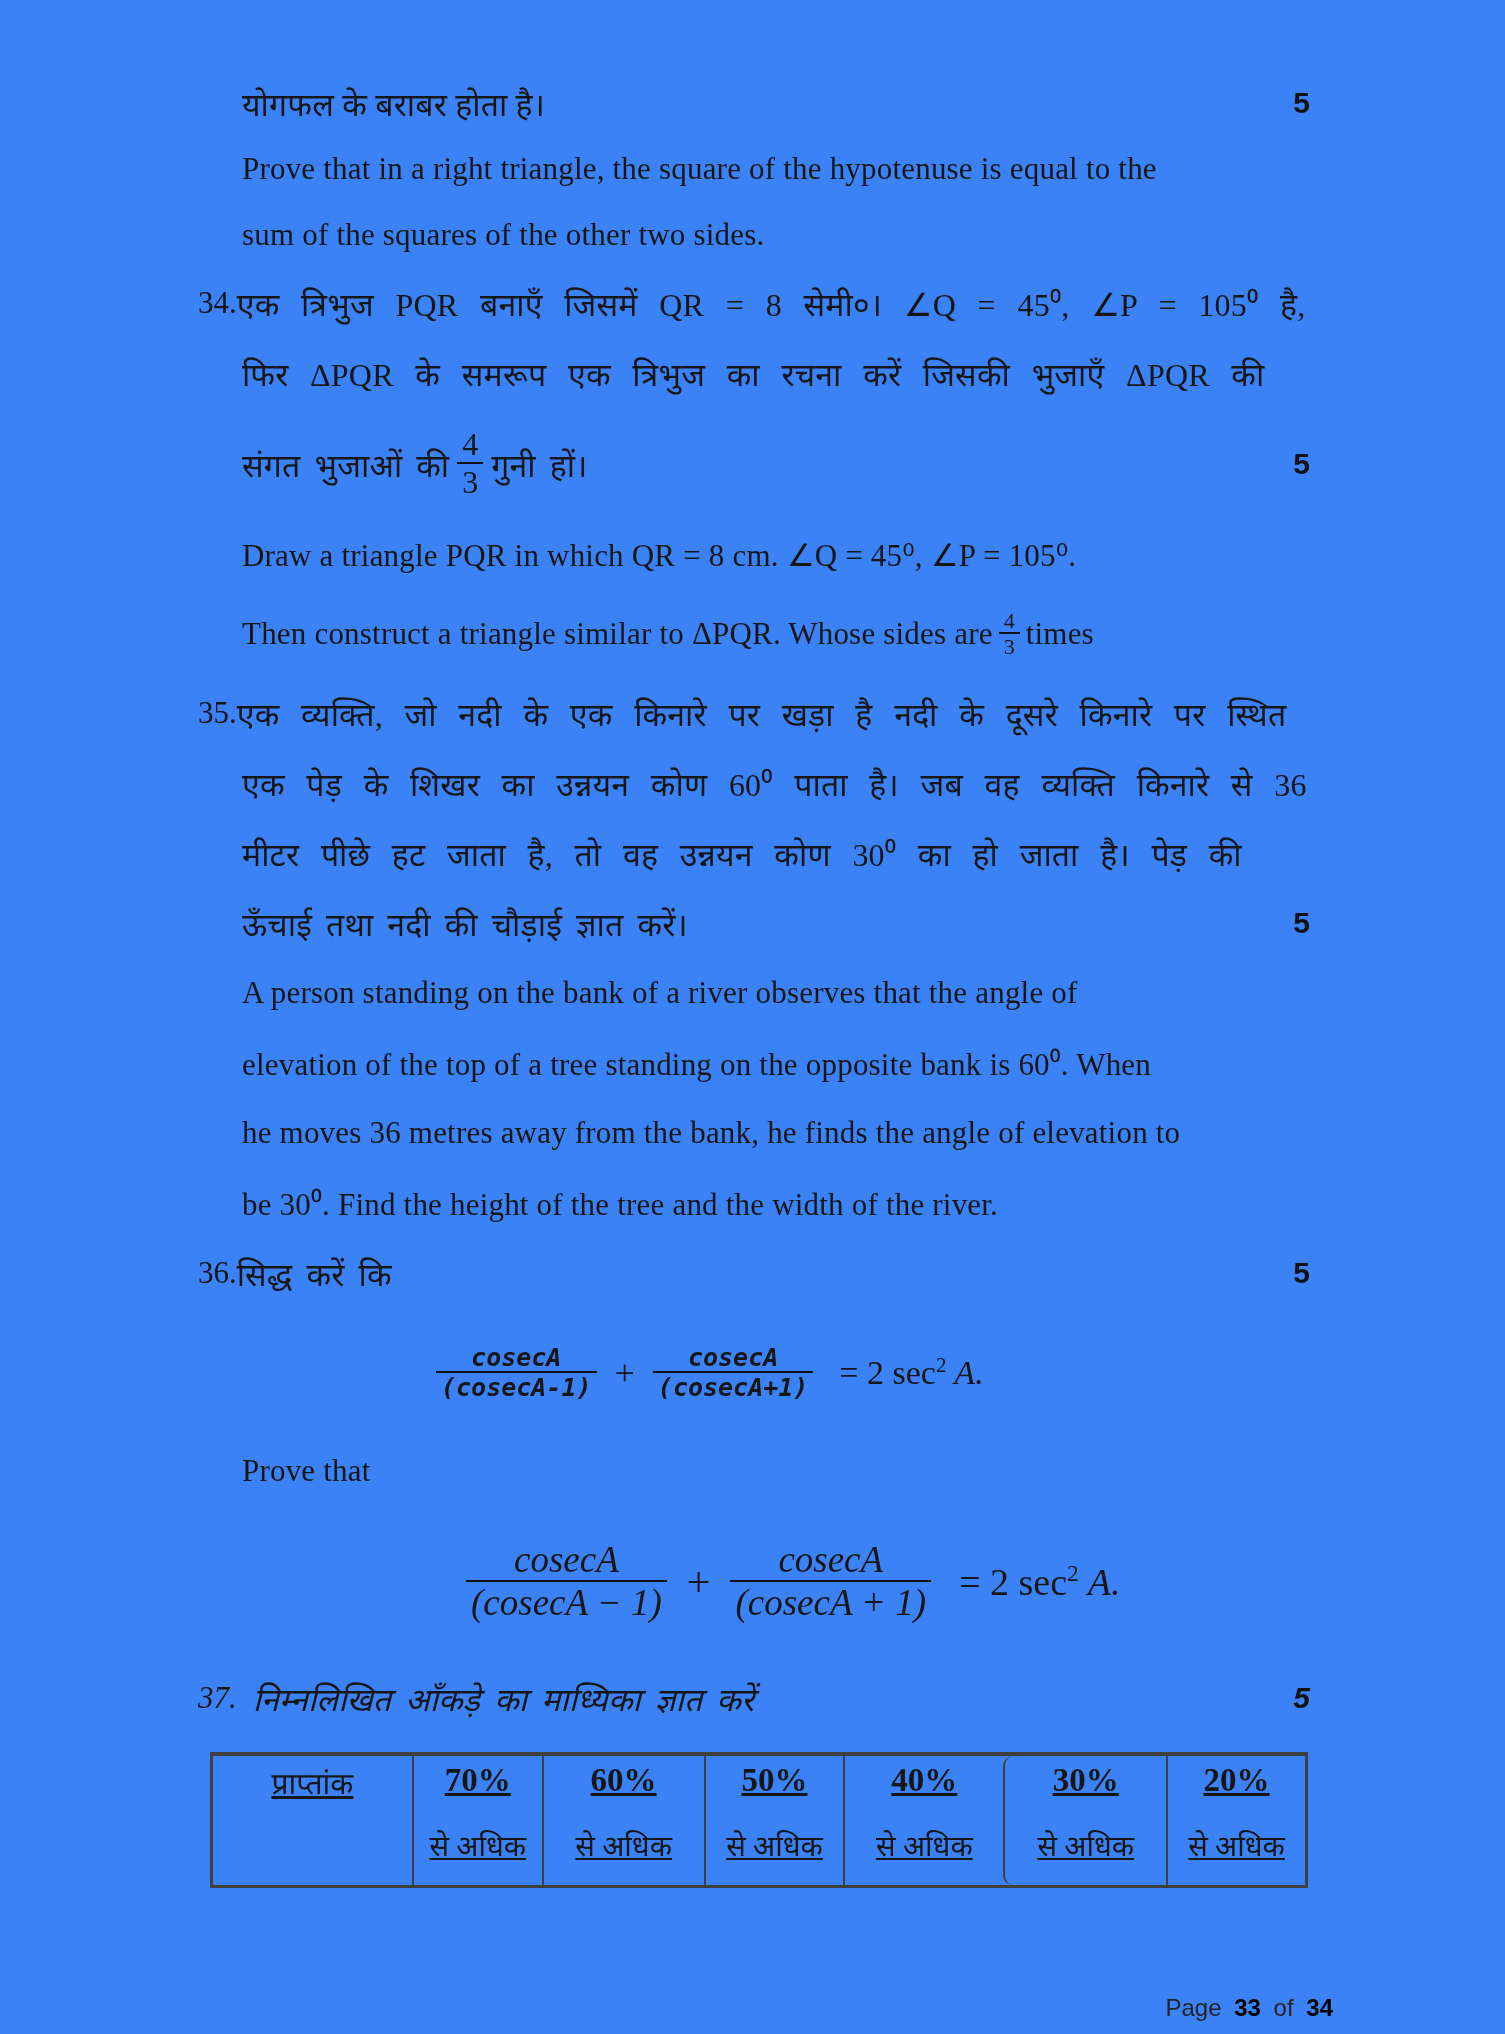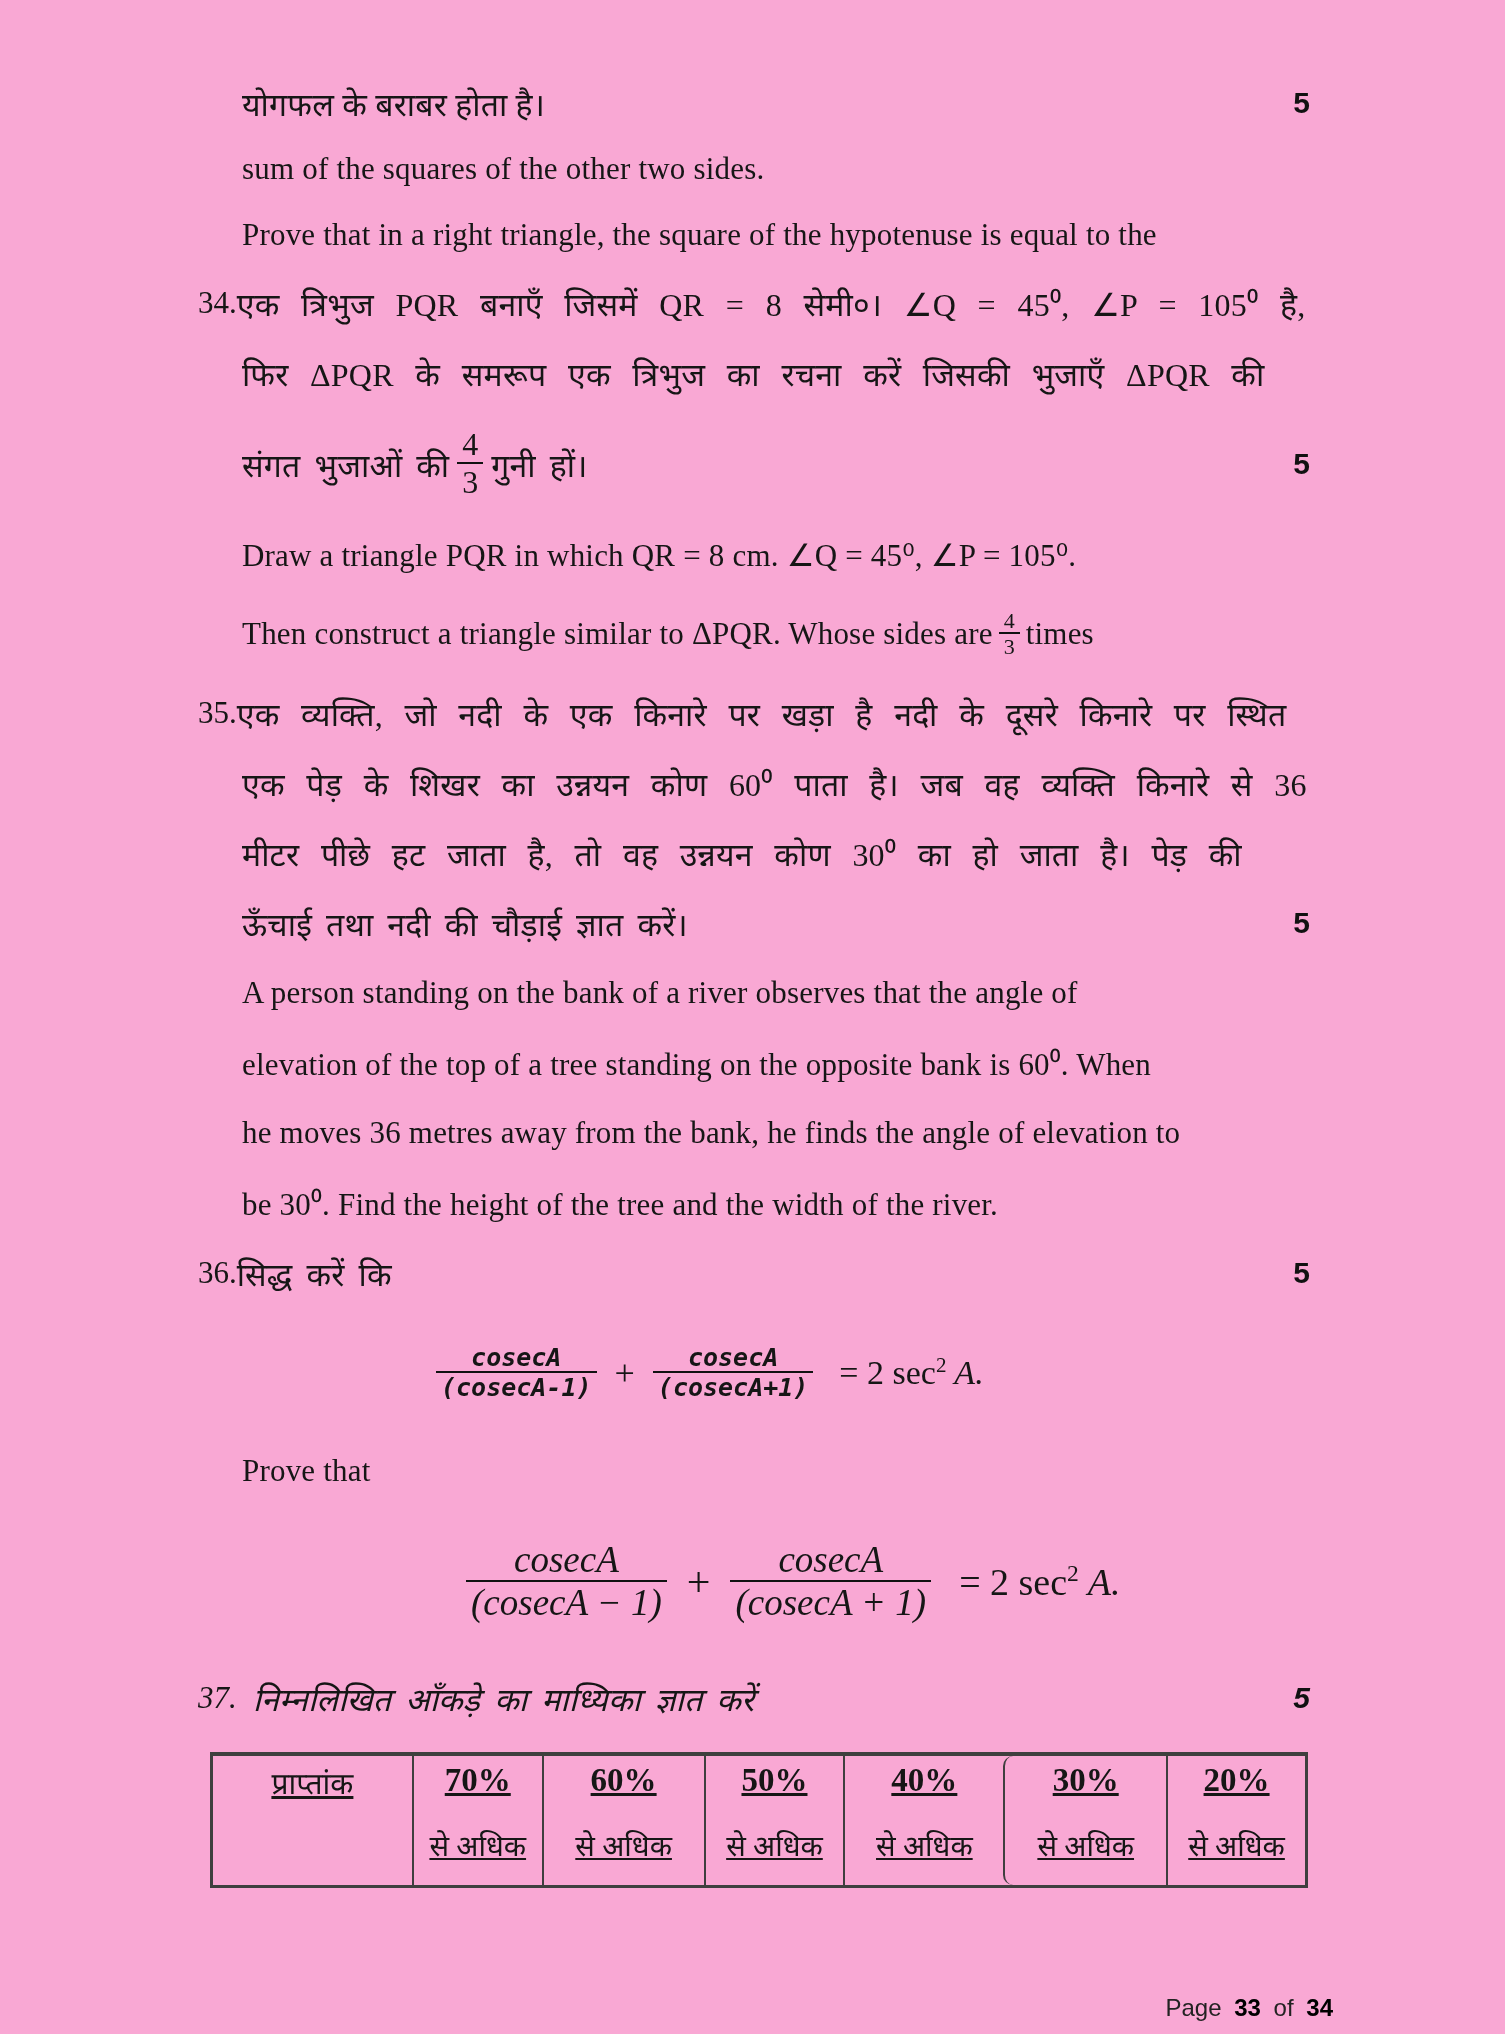--- a/index.html
+++ b/index.html
@@ -1,19 +1,19 @@
 <!DOCTYPE html>
 <html><head>
 <meta charset="utf-8">
 <style>
   * { margin:0; padding:0; box-sizing:border-box; }
   body { background:#e8e8e8; font-family:"Liberation Serif", serif; }
   .page {
     position:relative; width:1505px; height:2034px; margin:0 auto;
-    background:#f9a8d4; color:#161616; overflow:hidden;
+    background:#3b82f6; color:#161616; overflow:hidden;
   }
   .content { padding:70px 195px 0 190px; }
   .line { position:relative; display:flex; align-items:center; min-height:68px; }
   .h66 { min-height:66px; } .h70 { min-height:70px; } .h72 { min-height:72px;font-style:italic; }
   .h88 { min-height:88px; } .h112 { min-height:112px; }
   .txt { font-size:31px; letter-spacing:0.2px; white-space:nowrap; }
   .hindi { font-size:32px; }
   .wide { word-spacing:0.42em; }
   .mid  { word-spacing:0.18em; }
   .indent { margin-left:52px; }
@@ -65,24 +65,24 @@
 <body>
 
 <div class="page">
   <div class="content">
 
     <div class="line h66">
       <span class="txt hindi indent">योगफल के बराबर होता है।</span>
       <span class="marks">5</span>
     </div>
     <div class="line h66">
+      <span class="txt indent">Prove that in a right triangle, the square of the hypotenuse is equal to the</span>
+    </div>
+    <div class="line h66">
       <span class="txt indent">sum of the squares of the other two sides.</span>
-    </div>
-    <div class="line h66">
-      <span class="txt indent">Prove that in a right triangle, the square of the hypotenuse is equal to the</span>
     </div>
 
     <div class="line h70 qnum-line">
       <span class="qnum hindi">34.</span>
         <span class="txt hindi wide">एक त्रिभुज PQR बनाएँ जिसमें QR = 8 सेमी०। ∠Q = 45⁰, ∠P = 105⁰ है,</span>
     </div>
     <div class="line h70">
       <span class="txt hindi wide indent">फिर ΔPQR के समरूप एक त्रिभुज का रचना करें जिसकी भुजाएँ ΔPQR की</span>
     </div>
     <div class="line h112">

